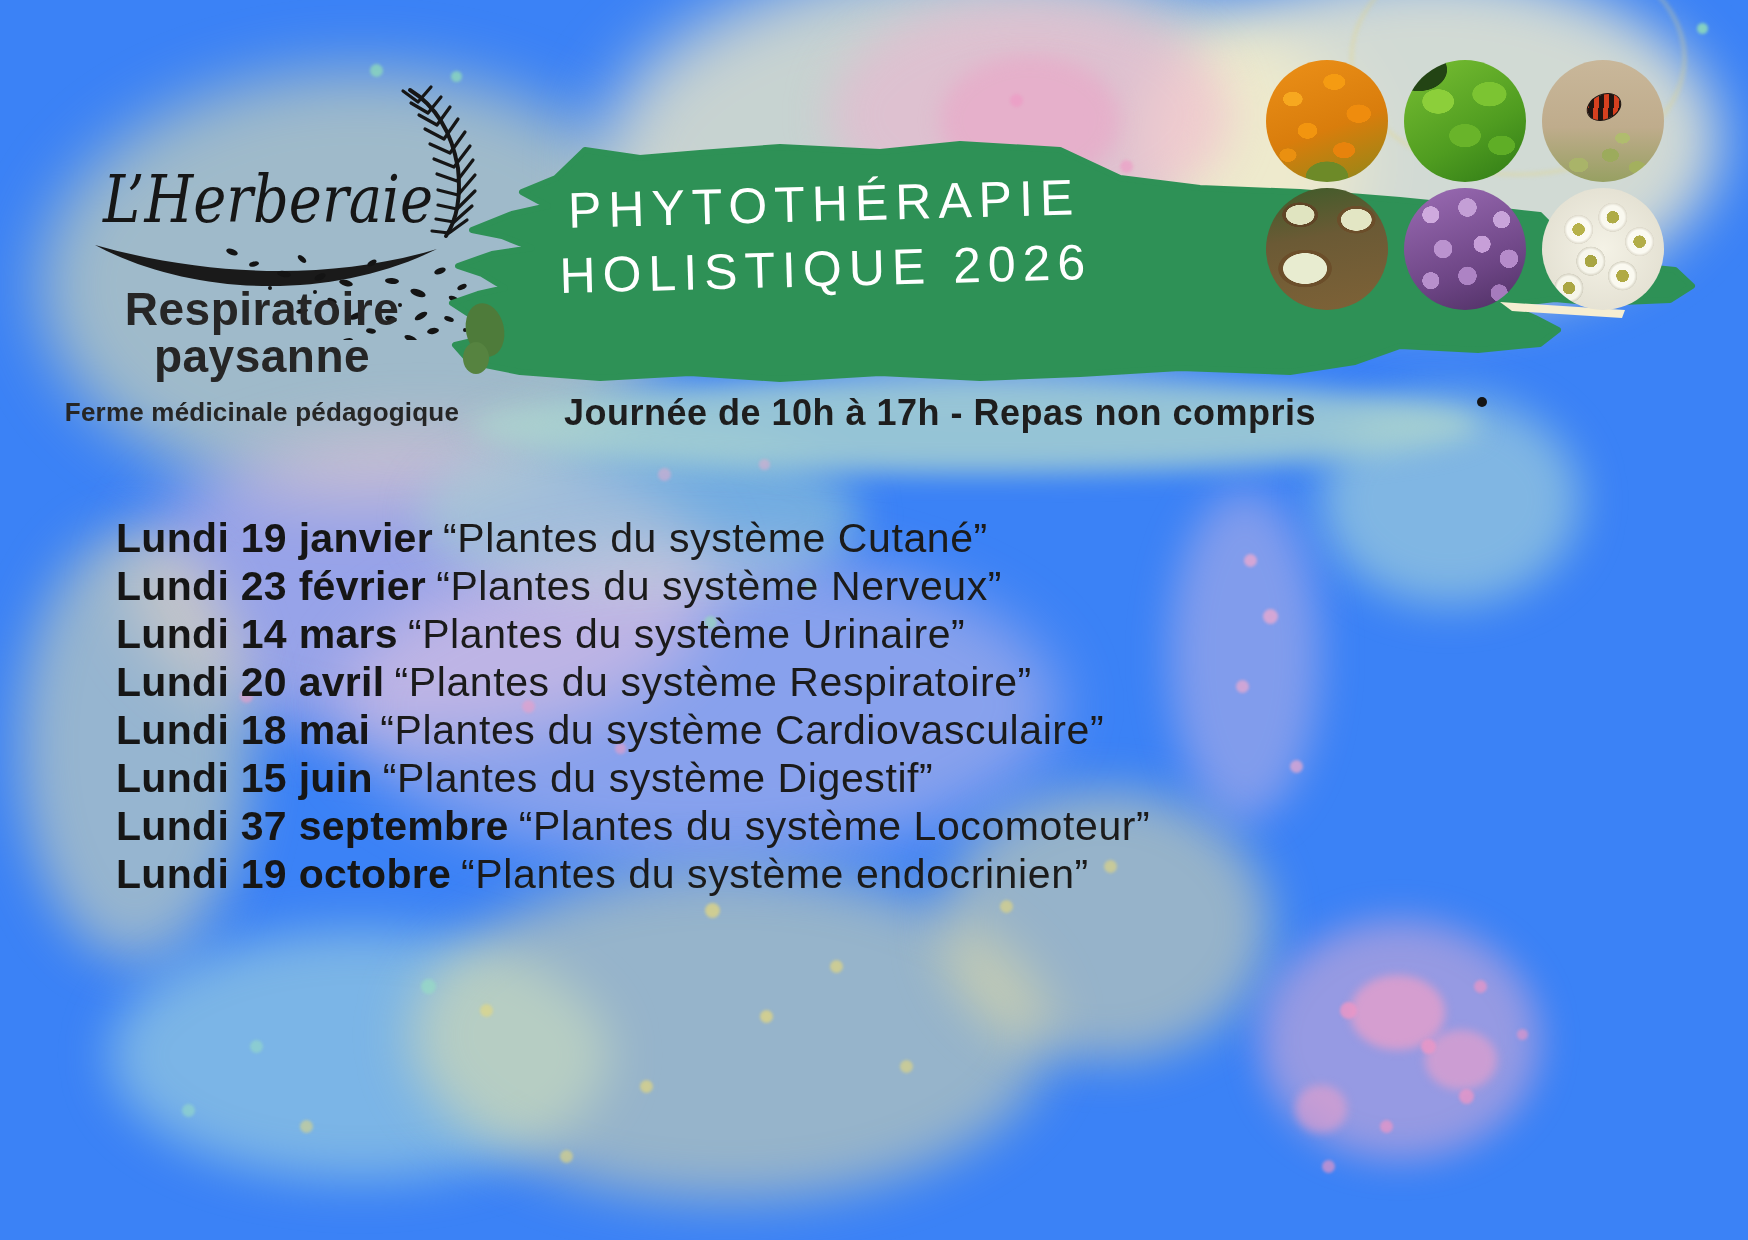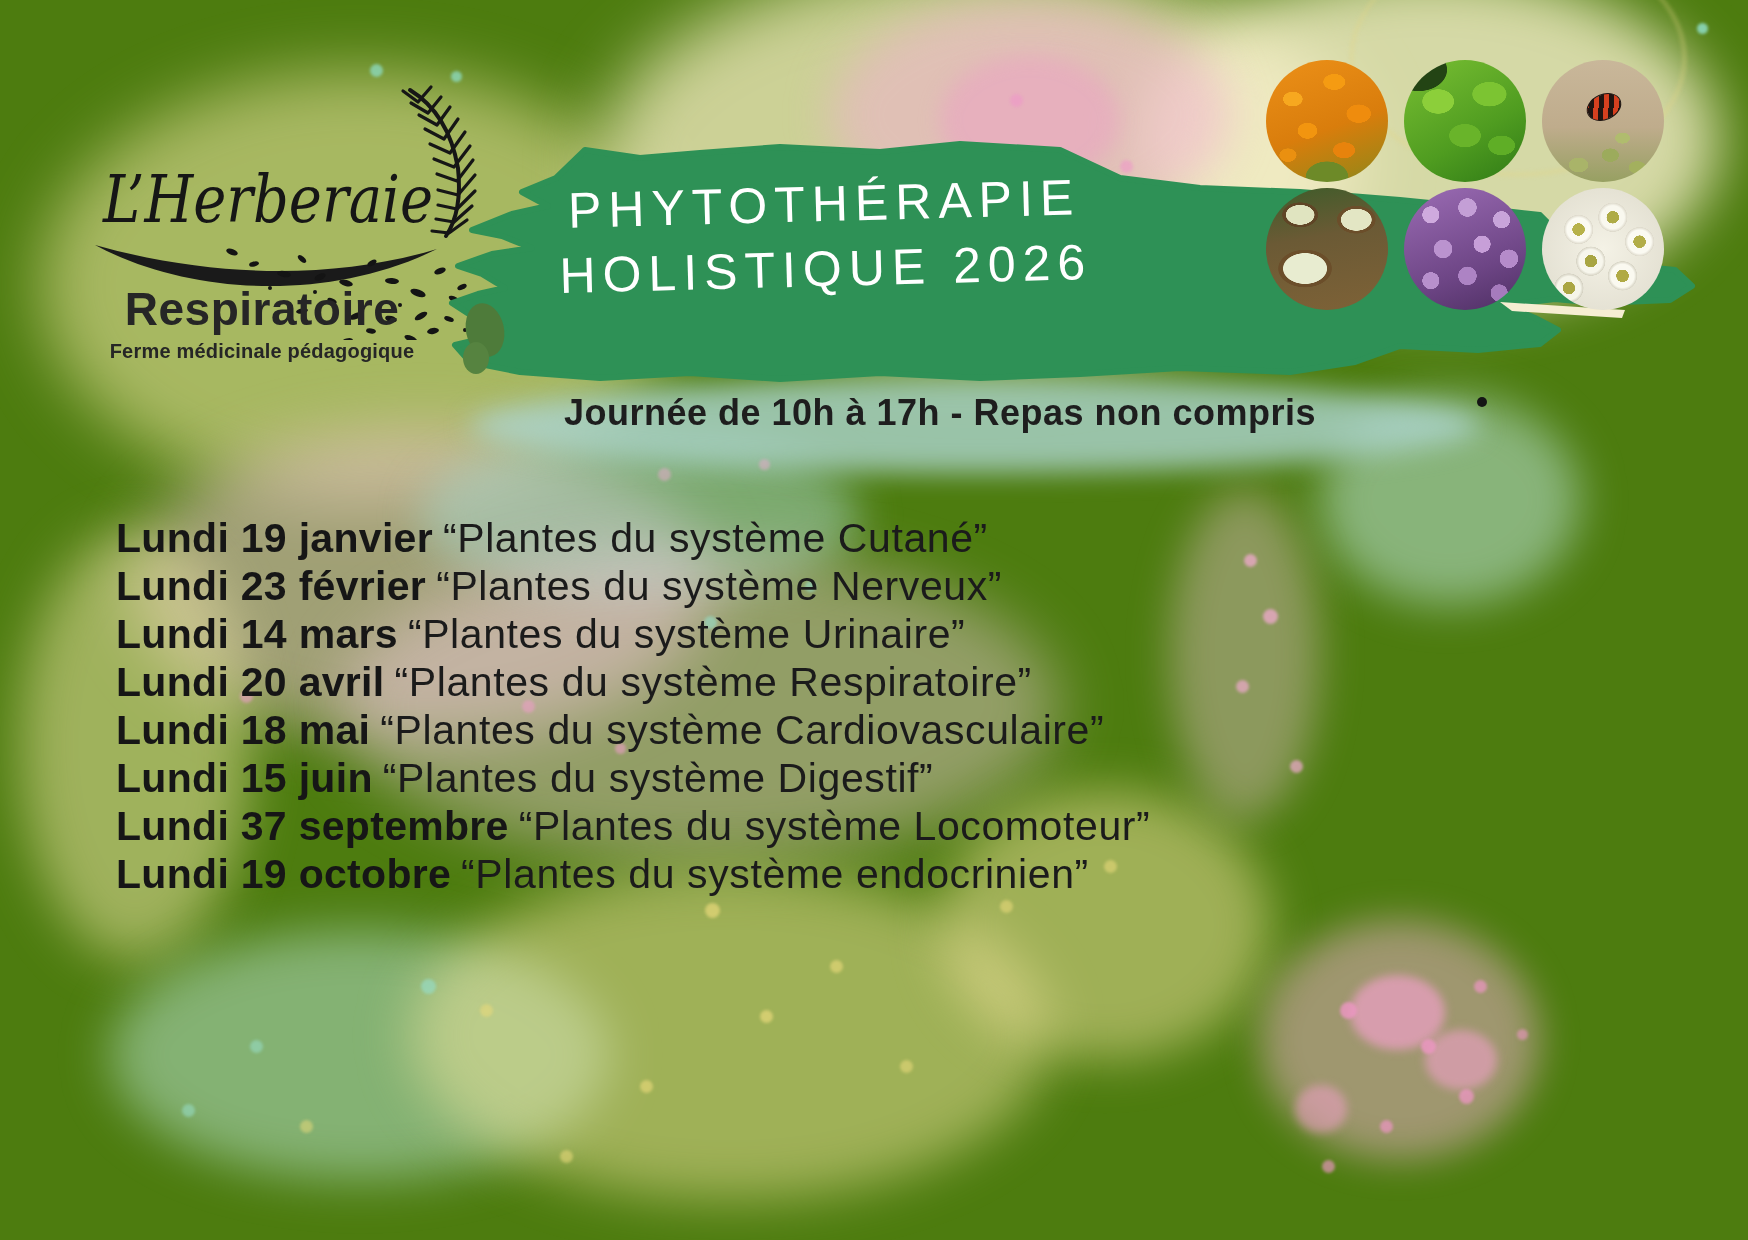--- a/index.html
+++ b/index.html
@@ -1,18 +1,18 @@
 <!DOCTYPE html>
 <html><head>
 <meta charset="utf-8">
 <style>
   html,body{margin:0;padding:0;}
   #canvas{
     position:relative; width:1748px; height:1240px; overflow:hidden;
-    background:#4d7c0f;
+    background:#3b82f6;
     font-family:"Liberation Sans", sans-serif;
   }
   
   .wash{position:absolute; border-radius:50%; pointer-events:none;}
   .w1 {left:40px;  top:70px;  width:640px; height:430px; background:rgba(243,233,166,.55); filter:blur(32px);}
   .w2 {left:600px; top:-40px; width:760px; height:400px; background:rgba(247,238,196,.75); filter:blur(34px);}
   .w2b{left:1140px;top:-30px; width:580px; height:340px; background:rgba(248,240,204,.8);  filter:blur(28px);}
   .w3 {left:830px; top:0px;   width:400px; height:230px; background:rgba(240,178,208,.55); filter:blur(22px);}
   .w4 {left:940px; top:55px;  width:180px; height:130px; background:rgba(238,160,198,.5);  filter:blur(10px);}
   .w5 {left:470px; top:378px; width:1010px;height:95px;  background:rgba(172,212,206,.8);  filter:blur(13px);}
@@ -50,21 +50,21 @@
      708px 906px 0 3px rgba(232,216,122,.7), 762px 1012px 0 2px rgba(232,216,122,.7),
      642px 1082px 0 2px rgba(232,216,122,.65), 562px 1152px 0 2px rgba(232,216,122,.6),
      832px 962px 0 2px rgba(232,216,122,.65), 902px 1062px 0 2px rgba(232,216,122,.6),
      1002px 902px 0 2px rgba(232,216,122,.6), 1106px 862px 0 2px rgba(232,216,122,.6),
      482px 1006px 0 2px rgba(232,216,122,.6), 302px 1122px 0 2px rgba(232,216,122,.55),
      660px 470px 0 2px rgba(236,170,205,.5), 760px 460px 0 1px rgba(236,170,205,.5);}
   
   #logo-svg{position:absolute; left:0; top:0;}
   #logo-text{position:absolute; left:60px; top:286px; width:404px; text-align:center; color:#262626;}
   #logo-text .l1,#logo-text .l2{font-size:46px; font-weight:700; line-height:47px; letter-spacing:.5px;}
-  #logo-text .tag{font-size:20px; font-weight:700; line-height:30px; margin-top:3px; letter-spacing:.2px;}
+  #logo-text .tag{font-size:26px; font-weight:700; line-height:30px; margin-top:17px; letter-spacing:.2px;}
   
   #banner-svg{position:absolute; left:440px; top:120px;}
   #banner-title{
     position:absolute; left:500px; top:172px; width:650px; text-align:center;
     transform:rotate(-1.5deg); color:#ffffff; font-weight:500;
     font-size:50px; line-height:65px; letter-spacing:7px;
   }
   #subtitle{
     position:absolute; left:440px; top:392px; width:1000px; text-align:center;
     font-size:36px; font-weight:700; color:#1e1e1e; letter-spacing:.5px;
@@ -204,20 +204,21 @@
       <ellipse cx="462" cy="287" rx="5" ry="2.5" transform="rotate(-25 462 287)"></ellipse>
       <circle cx="270" cy="288" r="2"></circle>
         <circle cx="315" cy="292" r="2"></circle>
       <circle cx="400" cy="305" r="2"></circle>
         <circle cx="465" cy="330" r="2"></circle>
     </g>
   </svg>
 
   <div id="logo-text">
     <div class="l1">Respiratoire</div>
+    <div class="l2">paysanne</div>
     <div class="tag">Ferme médicinale pédagogique</div>
   </div>
 
   <svg id="banner-svg" width="1280" height="300" viewBox="0 0 1280 300">
     <path fill="#2e9156" stroke="#2e9156" stroke-width="6" stroke-linejoin="round" d="M116,58 L145,30 L200,38 L260,33 L340,27 L440,32 L520,24 L620,30
          L680,58 L760,68 L860,72 L960,80 L1030,87 L1100,95 L1120,115 L1135,135
          L1165,143 L1235,150 L1252,166 L1230,180 L1158,183 L1115,179 L1065,185
          L1095,198 L1118,210 L1100,224 L1038,230 L960,226 L915,242 L850,252
          L740,248 L640,254 L540,258 L440,253 L340,259 L250,253 L160,258 L80,252
          L30,242 L15,225 L45,218 L65,208 L32,196 L12,183 L38,174 L65,168 L42,154

